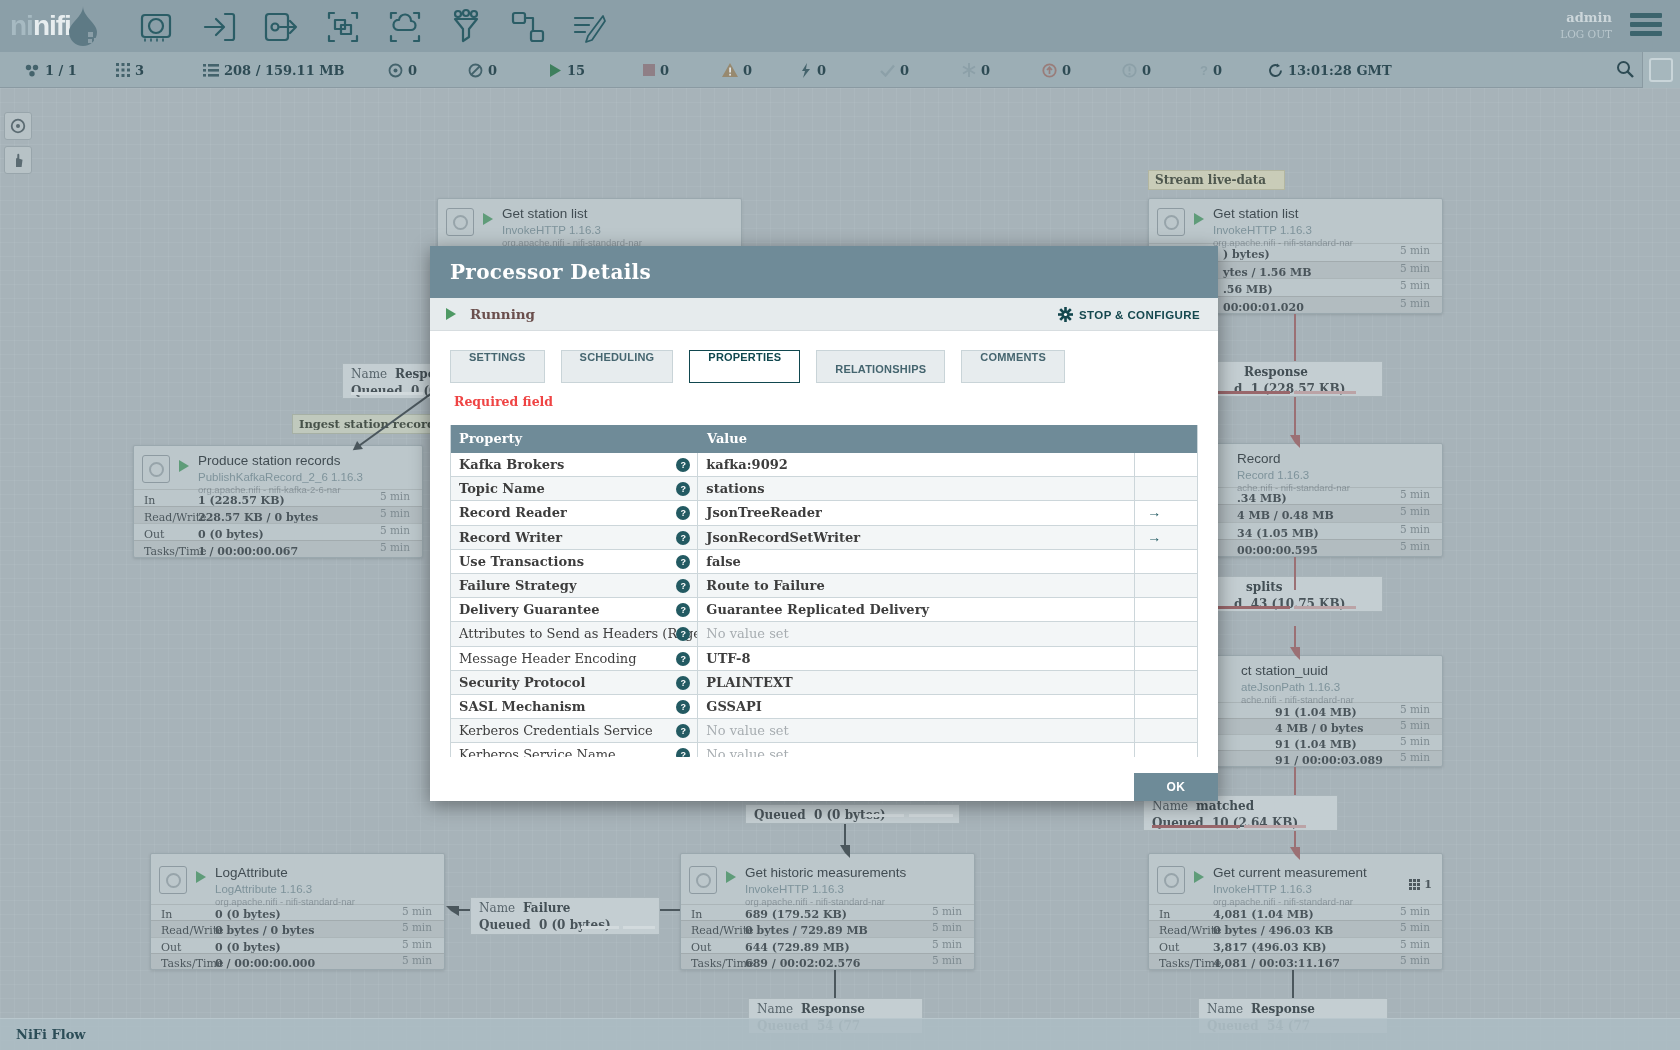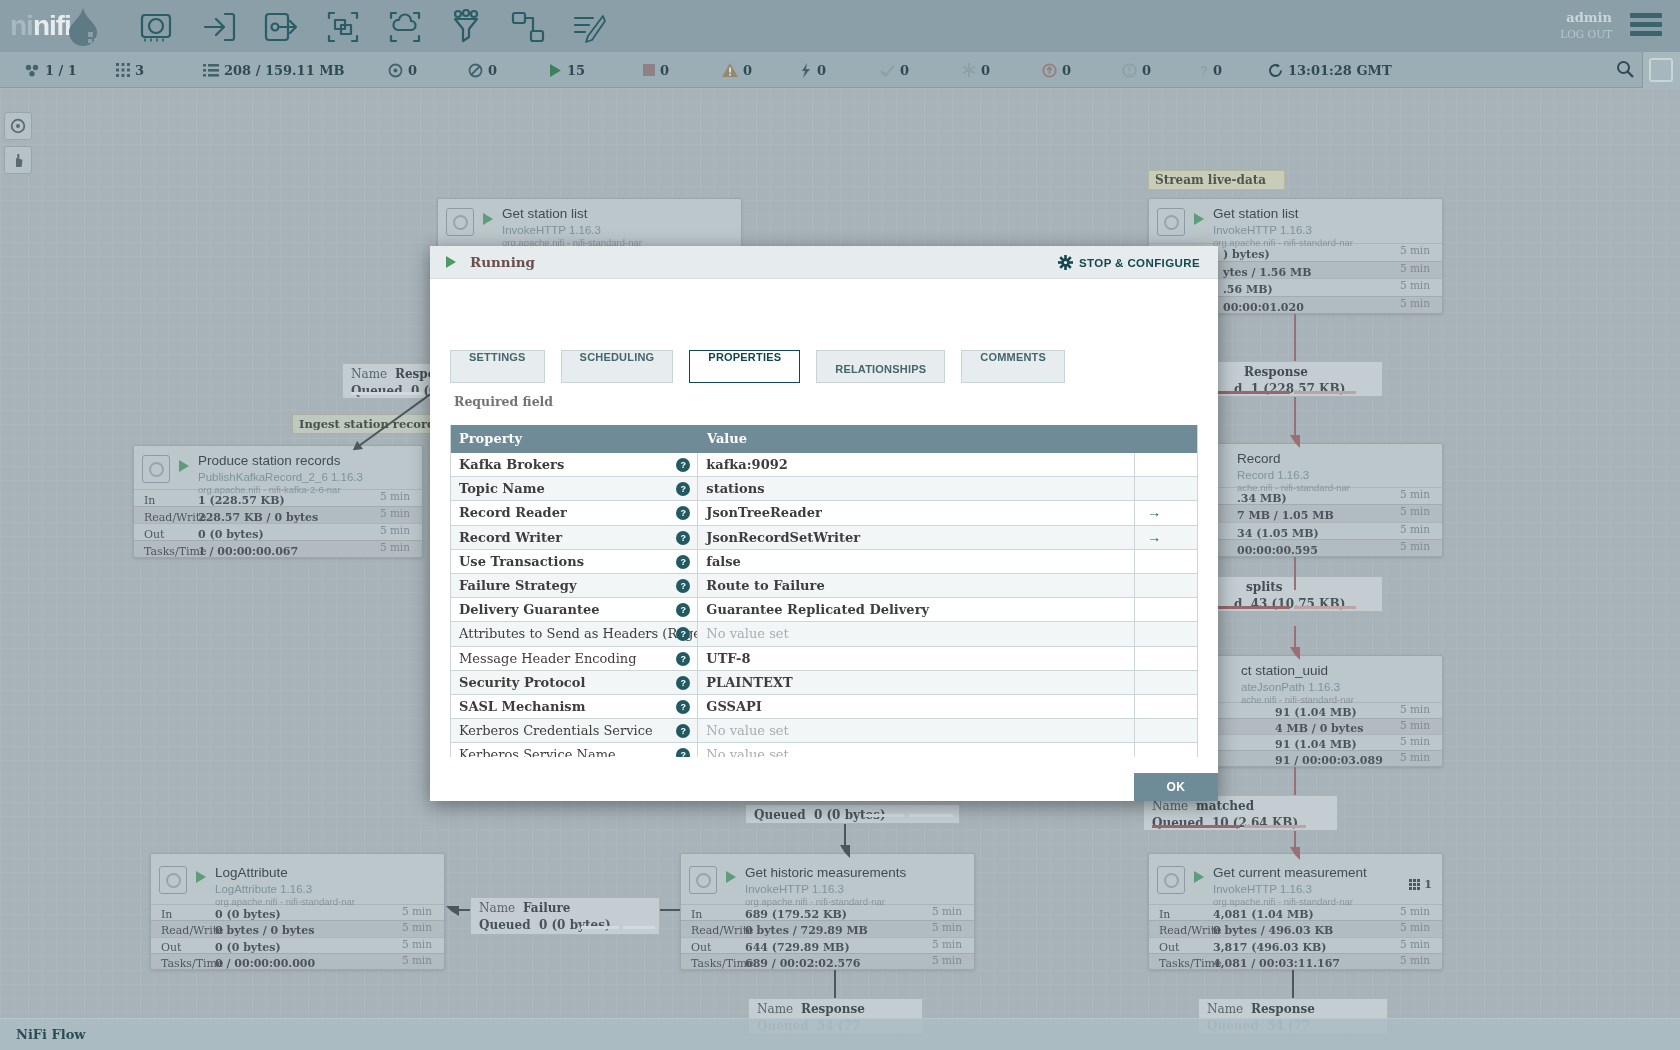--- a/index.html
+++ b/index.html
@@ -90,21 +90,21 @@
   #m-hdr h1{font:bold 20px var(--slab);color:#fff;margin-left:20px;letter-spacing:.3px}
   #m-status{height:33px;background:#e6ebed;border-bottom:1px solid #d7dde0;position:relative;display:flex;align-items:center}
   .run-play{width:0;height:0;border:6px solid transparent;border-left:10px solid #4e9964;margin-left:16px}
   #m-status .rtxt{font:bold 13.5px var(--slab);color:#6b4f4d;margin-left:8px}
   #stopcfg{position:absolute;right:18px;top:0;height:33px;display:flex;align-items:center;gap:6px;cursor:pointer;
     font:bold 11.5px var(--sans);color:#14474e;letter-spacing:.4px}
   #m-tabs{position:absolute;left:20px;top:104px;display:flex;gap:16px}
   .tab{height:33px;line-height:31px;text-align:center;font:bold 11px var(--sans);letter-spacing:.2px;
     background:#e7ecee;border:1px solid #c9d4d8;color:#45656f;cursor:pointer}
   .tab.active{background:#fff;border-color:#11484f;color:#11484f}
-  #req-note{position:absolute;left:24px;top:148px;font:bold 12.5px var(--slab);color:#737373}
+  #req-note{position:absolute;left:24px;top:148px;font:bold 12.5px var(--slab);color:#ef4444}
   #ptable{position:absolute;left:20px;top:179px;width:748px;height:332px;overflow:hidden;
     border-left:1px solid #ccd6da;border-right:1px solid #ccd6da}
   #pt-head{height:28px;background:#6f8b98;color:#fff;font:bold 13px var(--slab);line-height:28px;display:flex}
   #pt-head .h1{width:248px;padding-left:8px}
   #pt-head .h2{width:438px;padding-left:8px}
   .t-row{display:flex;height:24.2px;line-height:24.2px;border-bottom:1px solid #ccd6da;font-family:var(--slab);font-size:13px}
   #pt-body div.t-row:nth-of-type(even){background:#f3f6f7}
   .t-prop{position:relative;width:248px;padding-left:8px;color:#3d3d3d;border-right:1px solid #ccd6da;white-space:nowrap;overflow:hidden}
   .t-prop.req{font-weight:bold}
   .help{position:absolute;right:7px;top:5px;width:14px;height:14px;border-radius:50%;background:#235a62;color:#fff;
@@ -451,21 +451,21 @@
   <div class="proc covH" style="left:1148px;top:355px;width:295px;height:114px;--hp:88px">
     <div class="p-head" style="height:45px">
       <div class="p-t">
         <div class="p-name">Record</div>
         <div class="p-type">Record 1.16.3</div>
         <div class="p-bundle">ache.nifi - nifi-standard-nar</div>
       </div>
     </div>
     <div class="p-stats cov" style="--rh:17.2px;--sp:88px">
         <div class="s-row"><span class="s-v">.34 MB)</span><span class="s-t">5 min</span></div>
-        <div class="s-row"><span class="s-v">7 MB / 1.05 MB</span><span class="s-t">5 min</span></div>
+        <div class="s-row"><span class="s-v">4 MB / 0.48 MB</span><span class="s-t">5 min</span></div>
         <div class="s-row"><span class="s-v">34 (1.05 MB)</span><span class="s-t">5 min</span></div>
         <div class="s-row"><span class="s-v">00:00:00.595</span><span class="s-t">5 min</span></div>
       </div>
   </div>
 
   <div class="proc covH" style="left:1148px;top:567px;width:295px;height:112px;--hp:92px">
     <div class="p-head" style="height:48px">
       <div class="p-t">
         <div class="p-name">ct station_uuid</div>
         <div class="p-type">ateJsonPath 1.16.3</div>
@@ -554,20 +554,23 @@
       </div>
   </div>
 
 </div>
 
 <div id="foot">
   <span class="bc">NiFi Flow</span>
 </div>
 
 <div id="modal">
+  <div id="m-hdr">
+    <h1>Processor Details</h1>
+  </div>
   <div id="m-status">
     <span class="run-play"></span>
     <span class="rtxt">Running</span>
     <span id="stopcfg">
       <svg width="15" height="15" viewBox="0 0 15 15">
           <g fill="#14474e">
             <rect x="6.2" y="0" width="2.6" height="4"></rect>
             <rect x="6.2" y="11" width="2.6" height="4"></rect>
             <rect x="0" y="6.2" width="4" height="2.6"></rect>
             <rect x="11" y="6.2" width="4" height="2.6"></rect>

